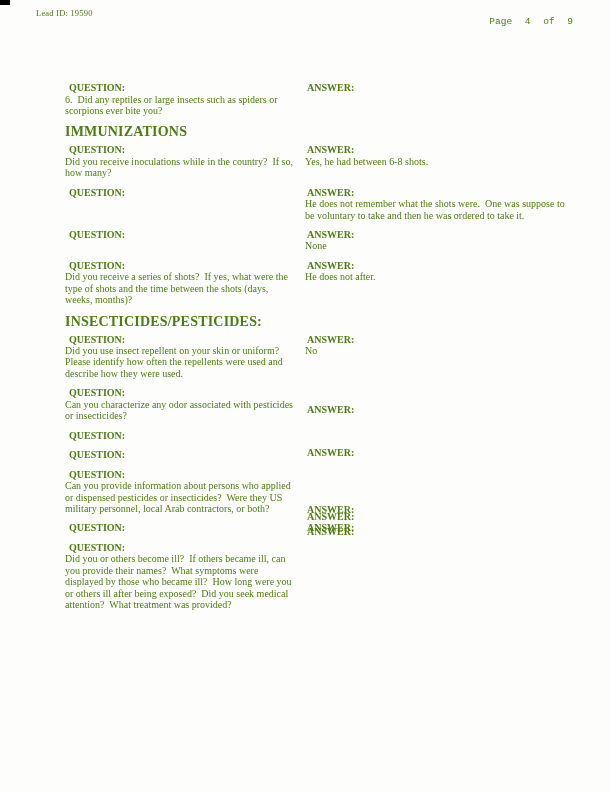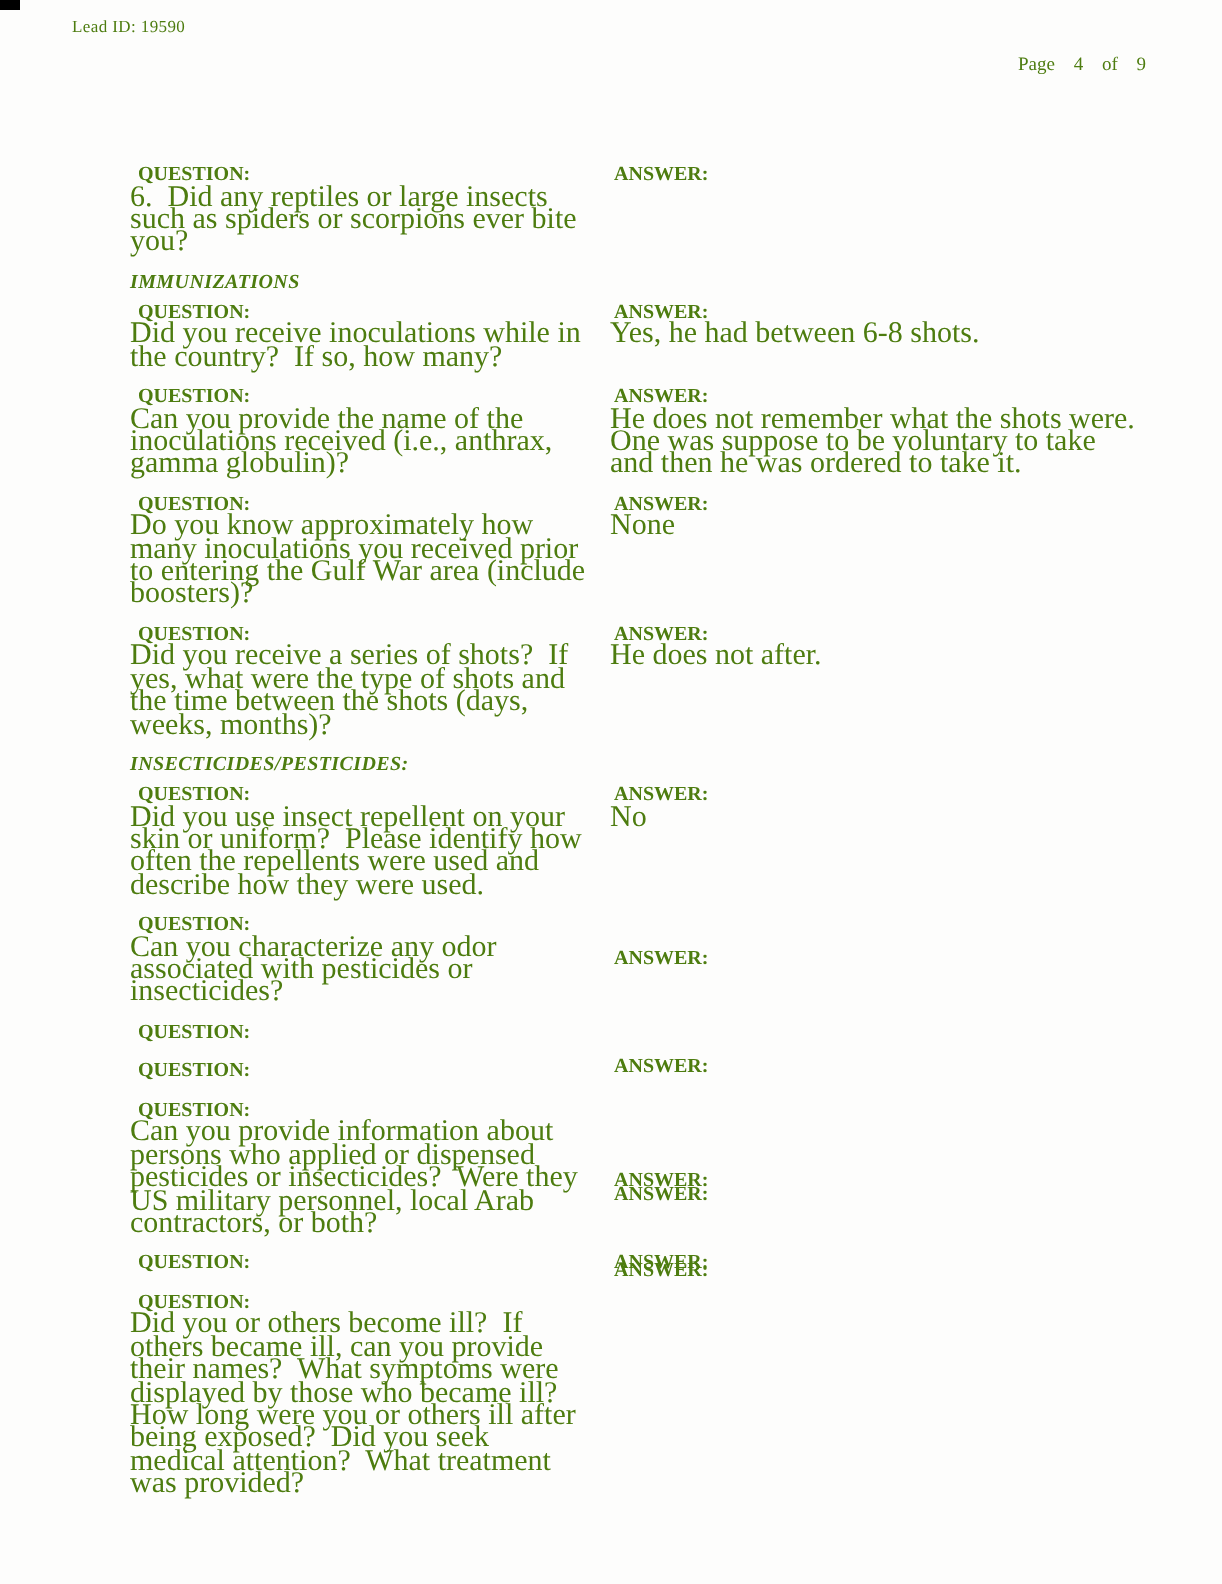--- a/index.html
+++ b/index.html
@@ -25,38 +25,38 @@
   .lead-id {
     position: absolute;
     left: 36px;
     top: 8px;
     font-size: 8.5px;
     letter-spacing: 0.2px;
   }
   .page-num {
     position: absolute;
     right: 38px;
-    top: 28px;
+    top: 16px;
     font-size: 9.5px;
     word-spacing: 7px;
+    font-family: Liberation Mono, monospace;
   }
 
   .content {
     position: absolute;
     left: 65px;
     top: 82px;
     width: 508px;
   }
 
   .section-header {
     font-weight: bold;
-    font-size: 10px;
+    font-size: 14px;
     letter-spacing: 0.2px;
     margin: 2px 0 4px 0;
-    font-style: italic;
   }
 
   .qa-row {
     display: flex;
     align-items: flex-start;
     margin-bottom: 8px;
   }
   .q-col {
     width: 240px;
     flex: 0 0 240px;
@@ -68,21 +68,21 @@
     min-width: 0;
   }
   .label {
     font-weight: bold;
     font-size: 10px;
     line-height: 11.5px;
   }
   .q-label { padding-left: 4px; }
   .a-label { padding-left: 2px; }
   .q-text, .a-text {
-    font-size: 15px;
+    font-size: 10px;
     line-height: 11.4px;
     white-space: pre-wrap;
   }
 
   
   .a-shift-17 { transform: translateY(17px); }
   .a-shift-42 { transform: translateY(42px); }
   .a-shift-55 { transform: translateY(55px); }
   .a-shift-up { transform: translateY(-16px); }
 </style>
@@ -120,32 +120,30 @@
       </div>
       <div class="a-col">
         <div class="label a-label">ANSWER:</div>
         <div class="a-text">Yes, he had between 6-8 shots.</div>
       </div>
     </div>
 
     <div class="qa-row">
       <div class="q-col">
         <div class="label q-label">QUESTION:</div>
-        <div class="q-text">Can you provide the name of the inoculations received (i.e., anthrax, gamma globulin)?</div>
       </div>
       <div class="a-col">
         <div class="label a-label">ANSWER:</div>
         <div class="a-text">He does not remember what the shots were.  One was suppose to be voluntary to take and then he was ordered to take it.</div>
       </div>
     </div>
 
     <div class="qa-row">
       <div class="q-col">
         <div class="label q-label">QUESTION:</div>
-        <div class="q-text">Do you know approximately how many inoculations you received prior to entering the Gulf War area (include boosters)?</div>
       </div>
       <div class="a-col">
         <div class="label a-label">ANSWER:</div>
         <div class="a-text">None</div>
       </div>
     </div>
 
     <div class="qa-row">
       <div class="q-col">
         <div class="label q-label">QUESTION:</div>

